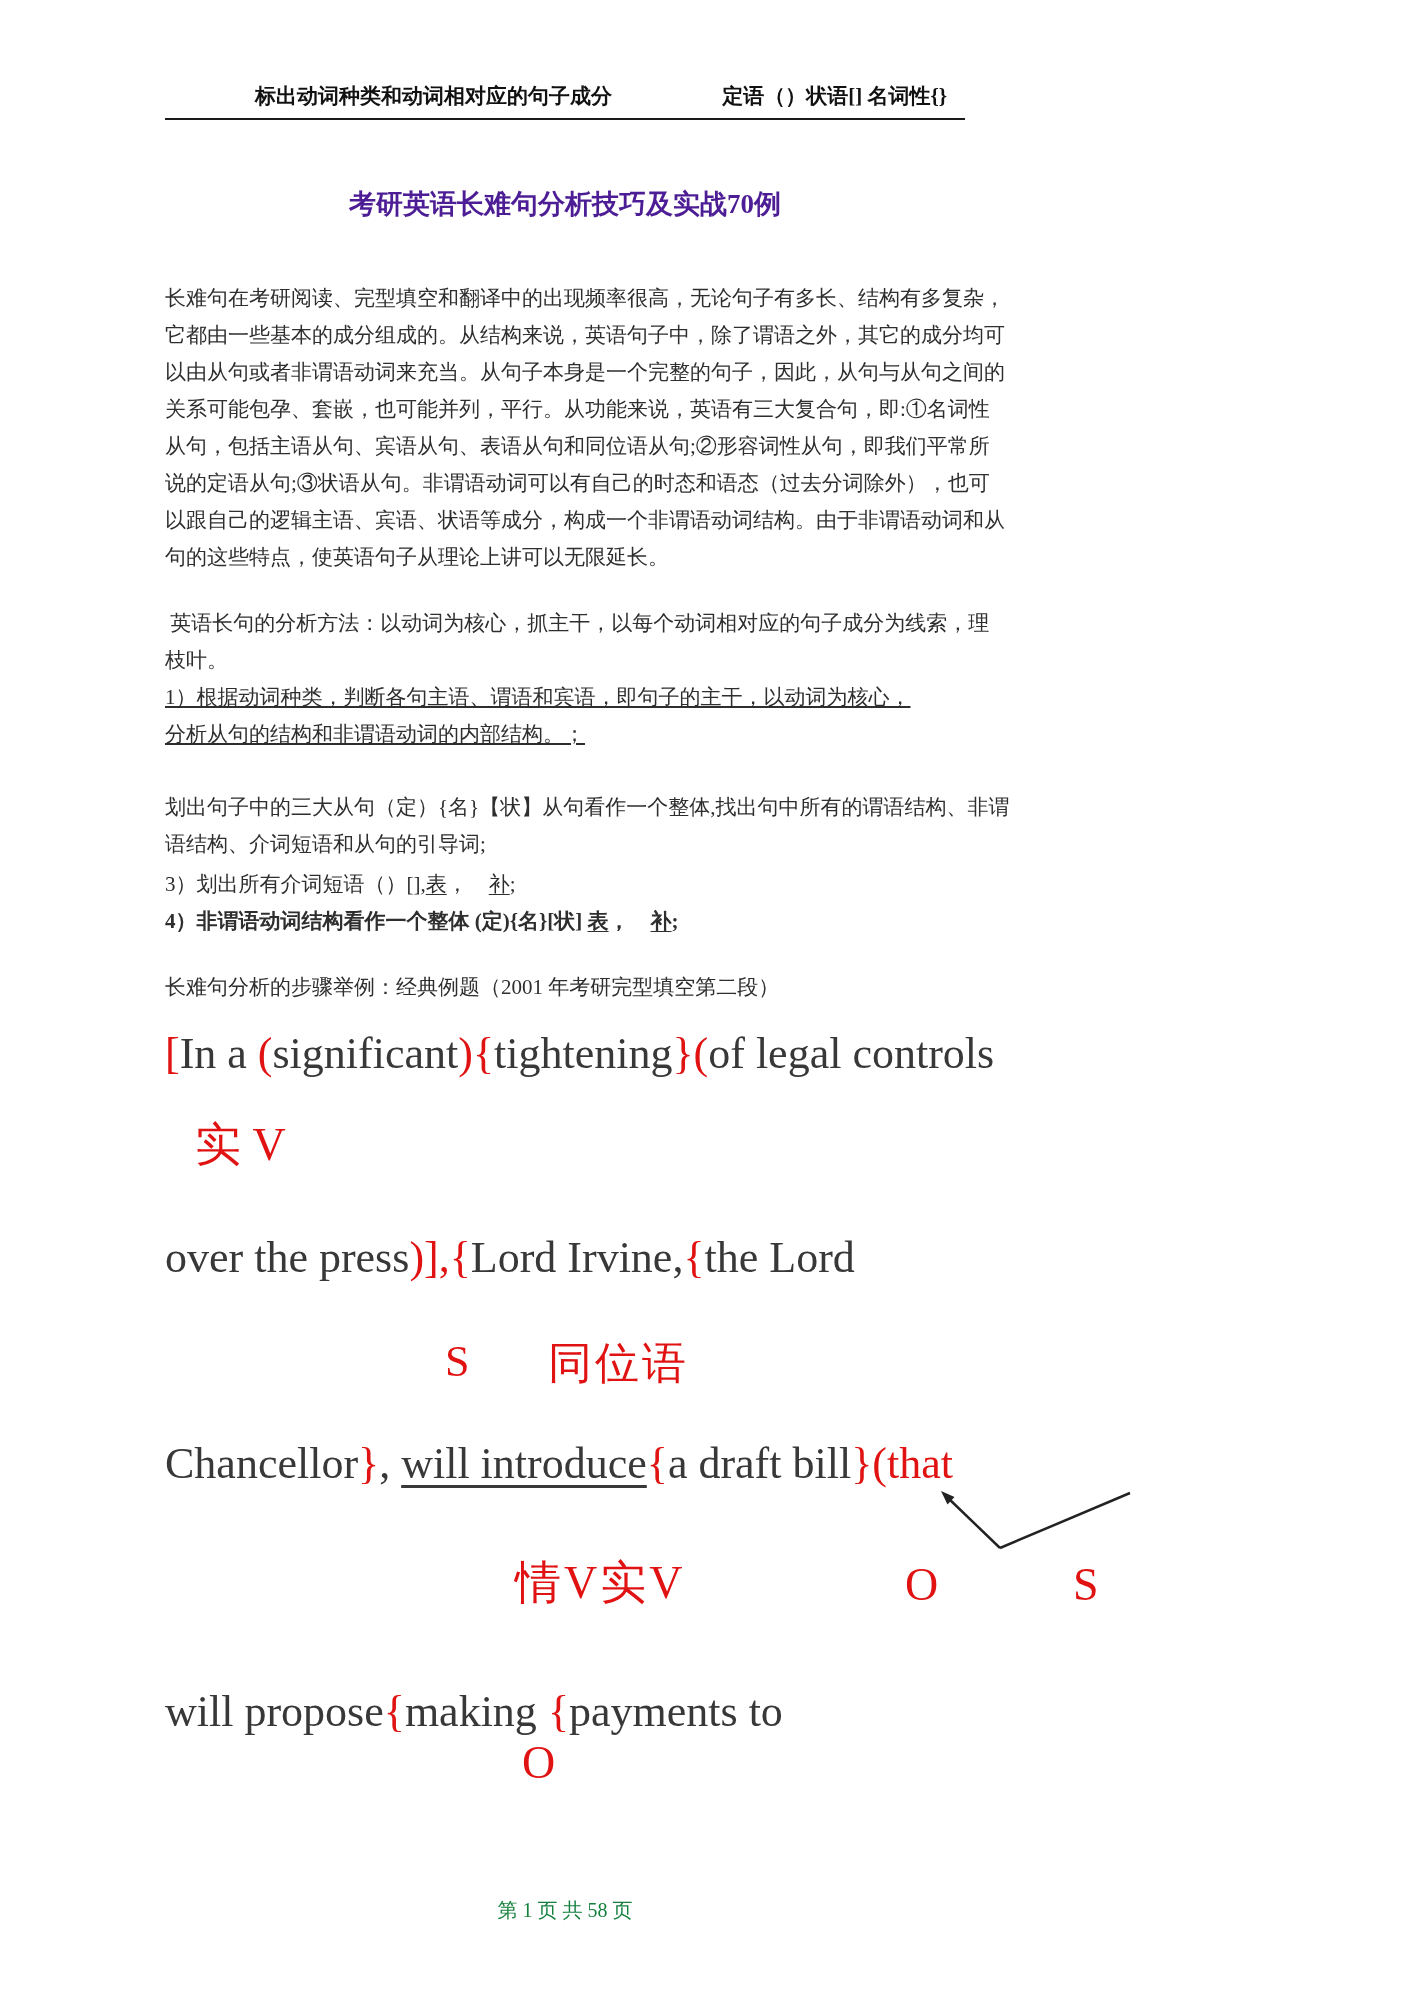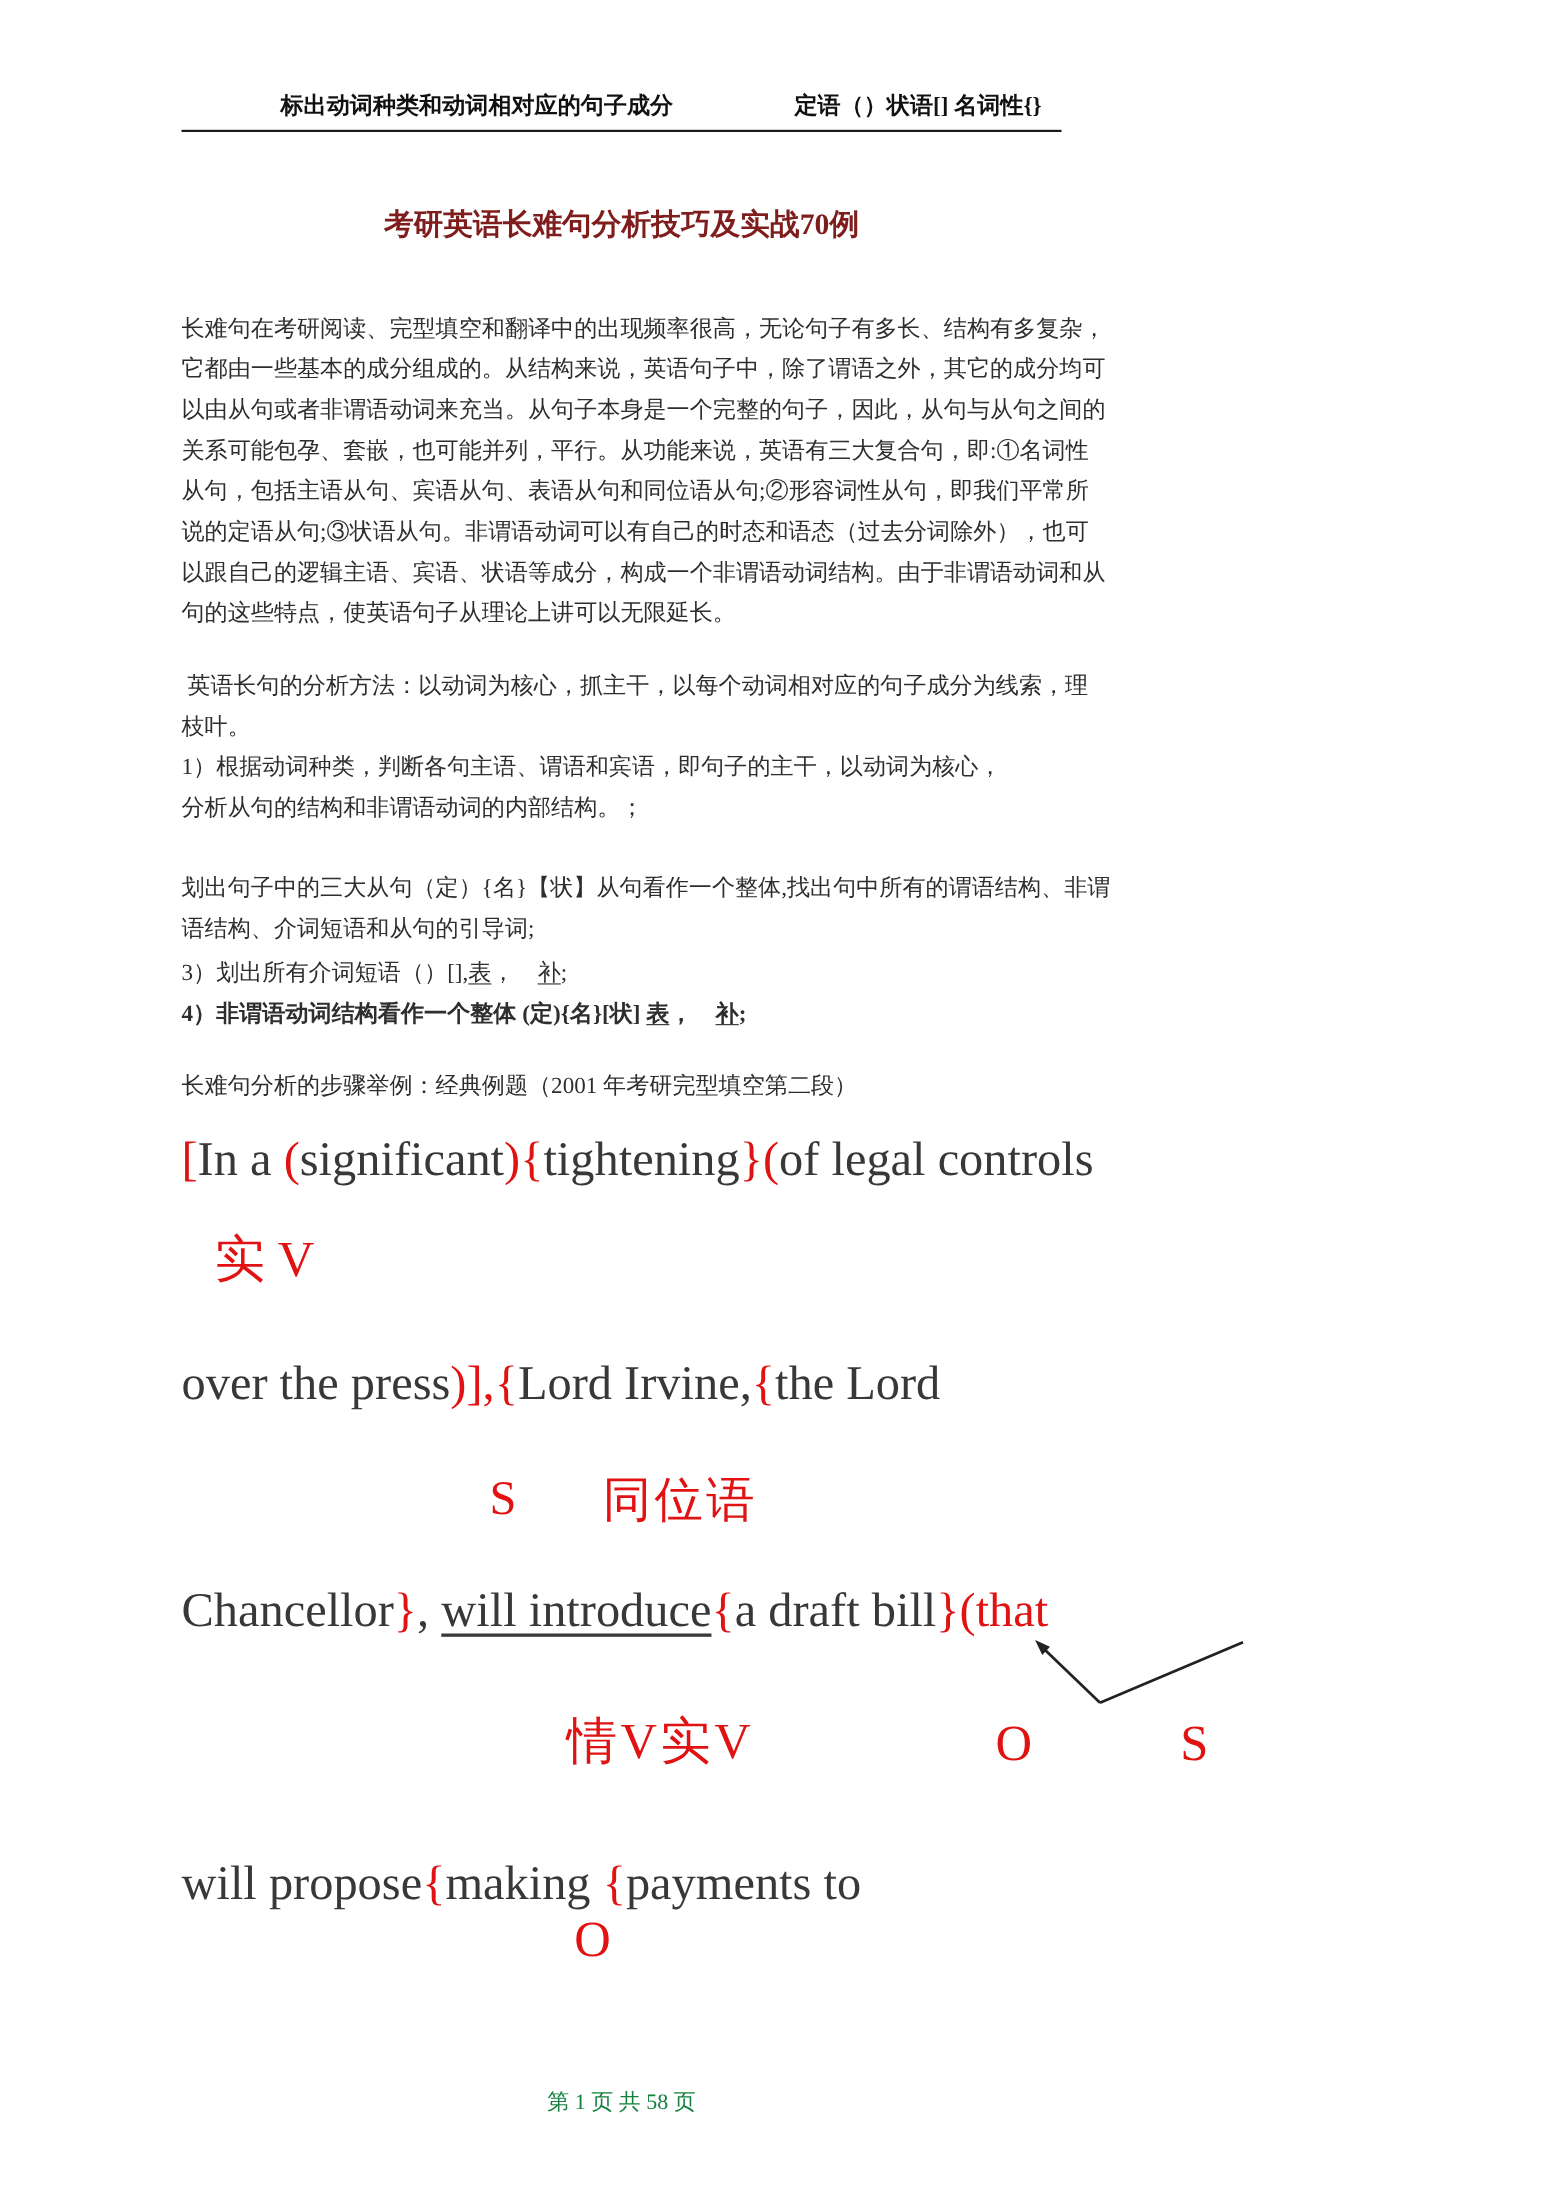--- a/index.html
+++ b/index.html
@@ -15,28 +15,28 @@
     position:absolute; left:165px; top:82px; width:800px;
     display:flex; justify-content:space-between; align-items:flex-end;
     font-weight:bold; font-size:21px; color:#111;
     border-bottom:2px solid #1a1a1a; padding-bottom:8px; white-space:pre;
   }
   .h-left { margin-left:90px; }
   .h-right { margin-right:18px; }
   
   .title {
     position:absolute; left:165px; top:186px; width:800px; text-align:center;
-    font-size:27px; font-weight:bold; color:#7f1d1d; white-space:pre;
+    font-size:27px; font-weight:bold; color:#4c1d95; white-space:pre;
   }
   
   .block { position:absolute; left:165px; width:810px; }
   .block .line { line-height:37px; font-size:21px; white-space:pre; }
   .para1 { top:280px; }
   .para2 { top:605px; }
-  .item1 { top:679px; }
+  .item1 { top:679px;text-decoration:underline; }
   .para3 { top:789px; }
   .segline {
     position:absolute; left:165px; width:810px;
     line-height:37px; font-size:21px; white-space:pre;
   }
   .item3 { top:866px; }
   .item4 { top:903px;font-weight:bold; }
   .intro-example { position:absolute; left:165px; top:969px; font-size:21px; line-height:37px; white-space:pre; }
   
   .bigline {

